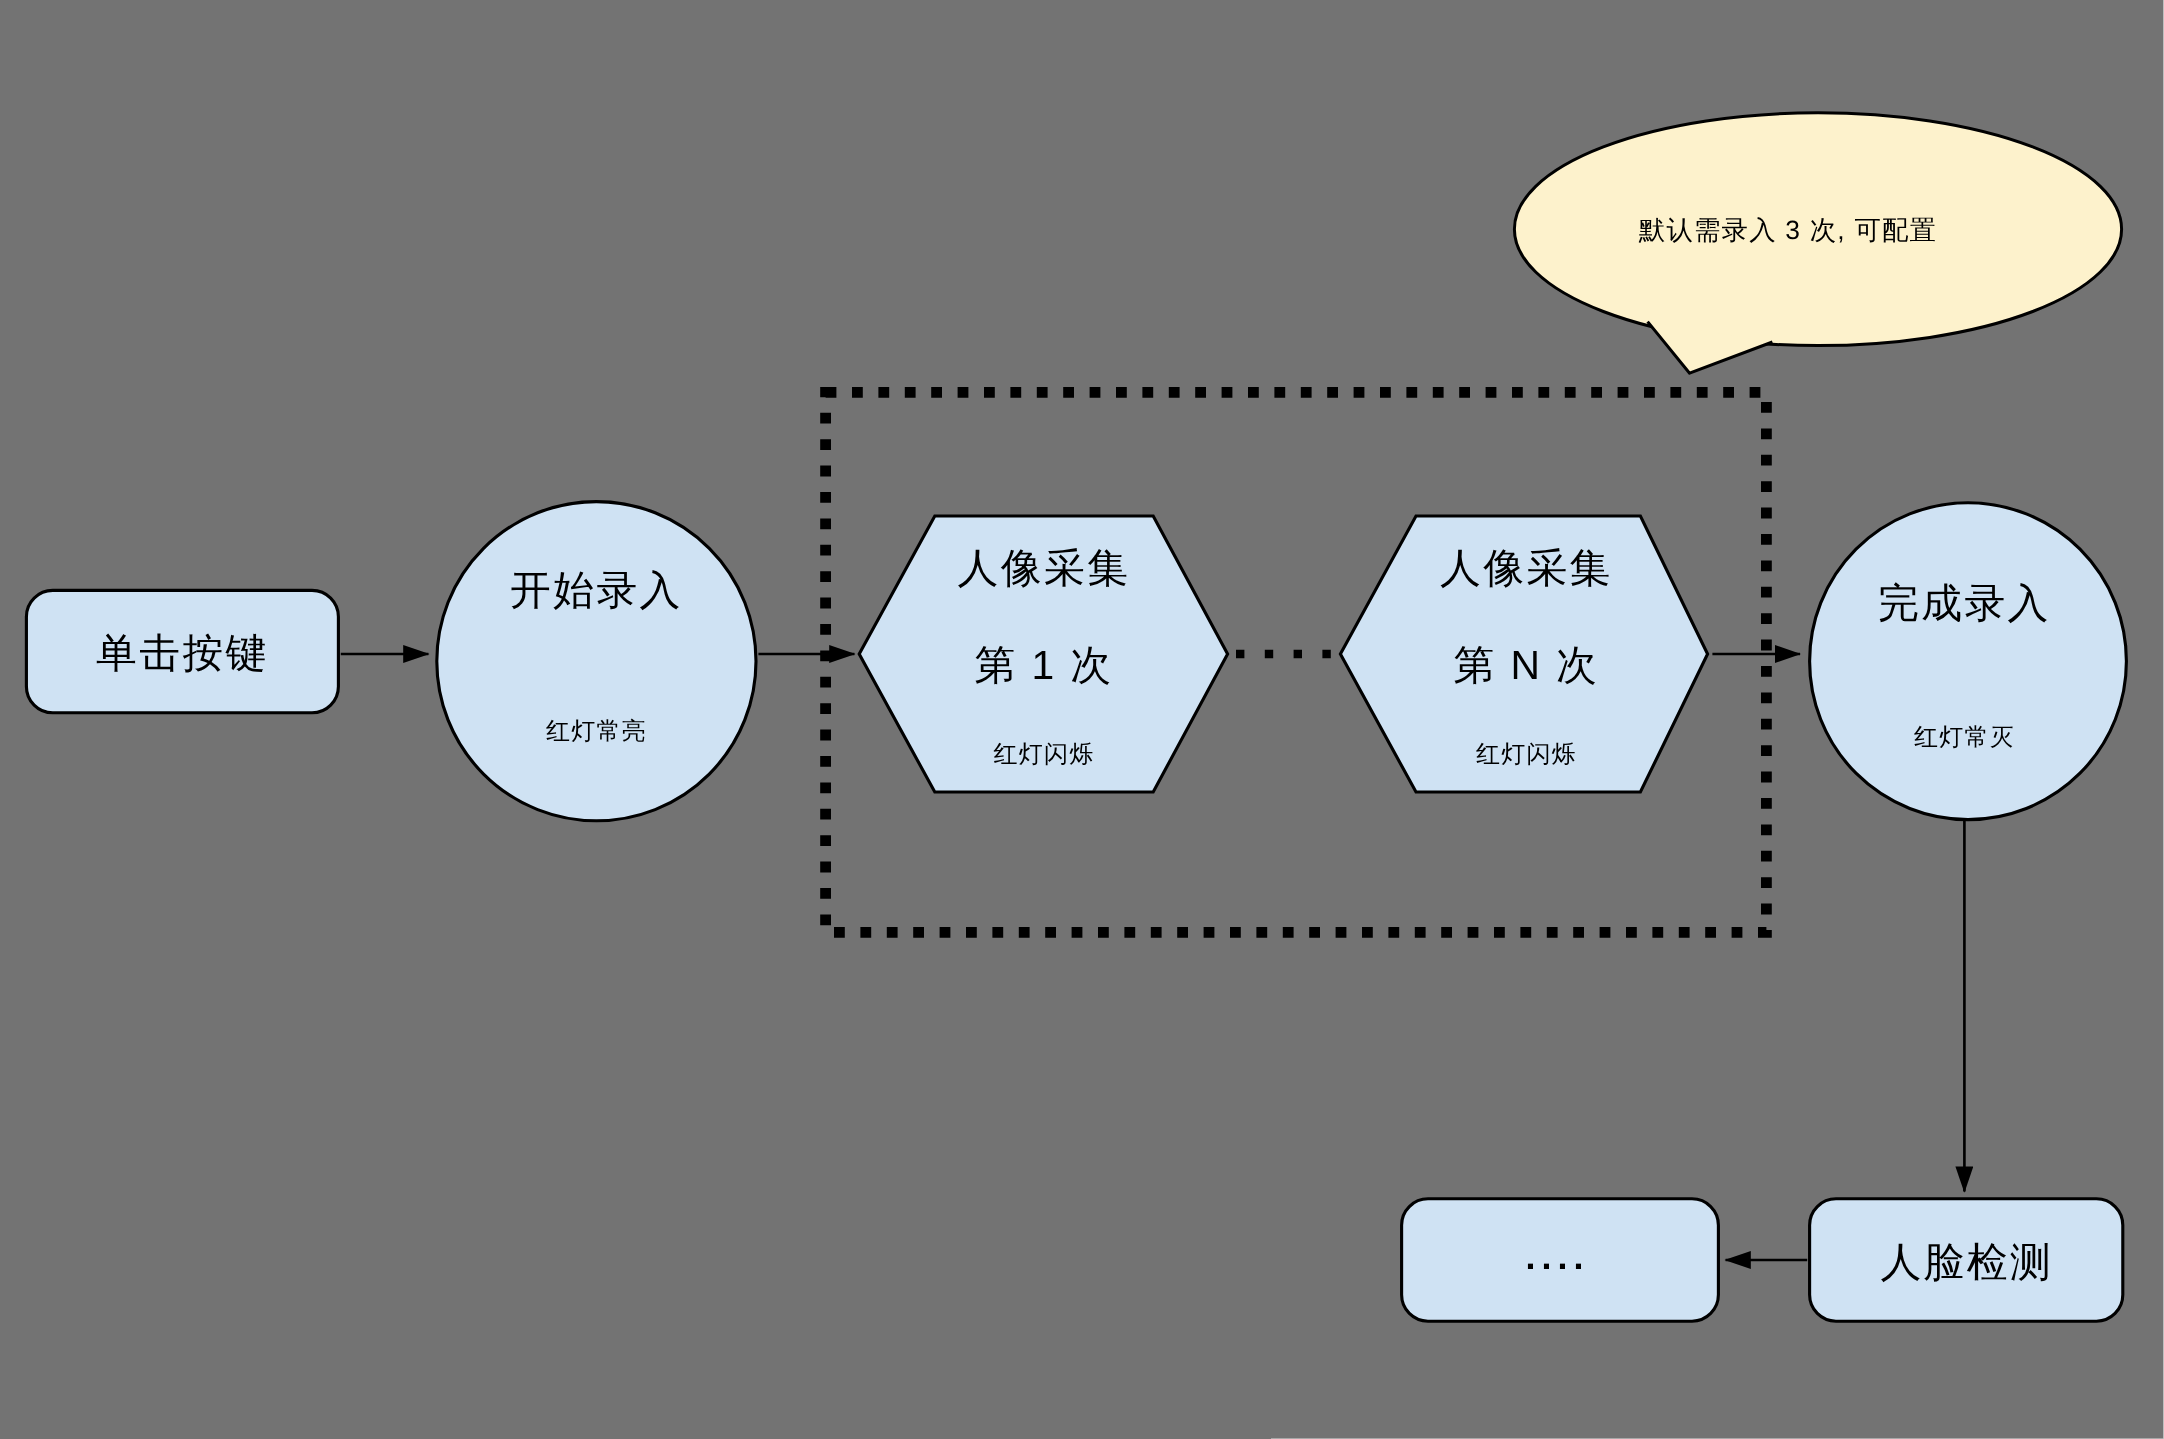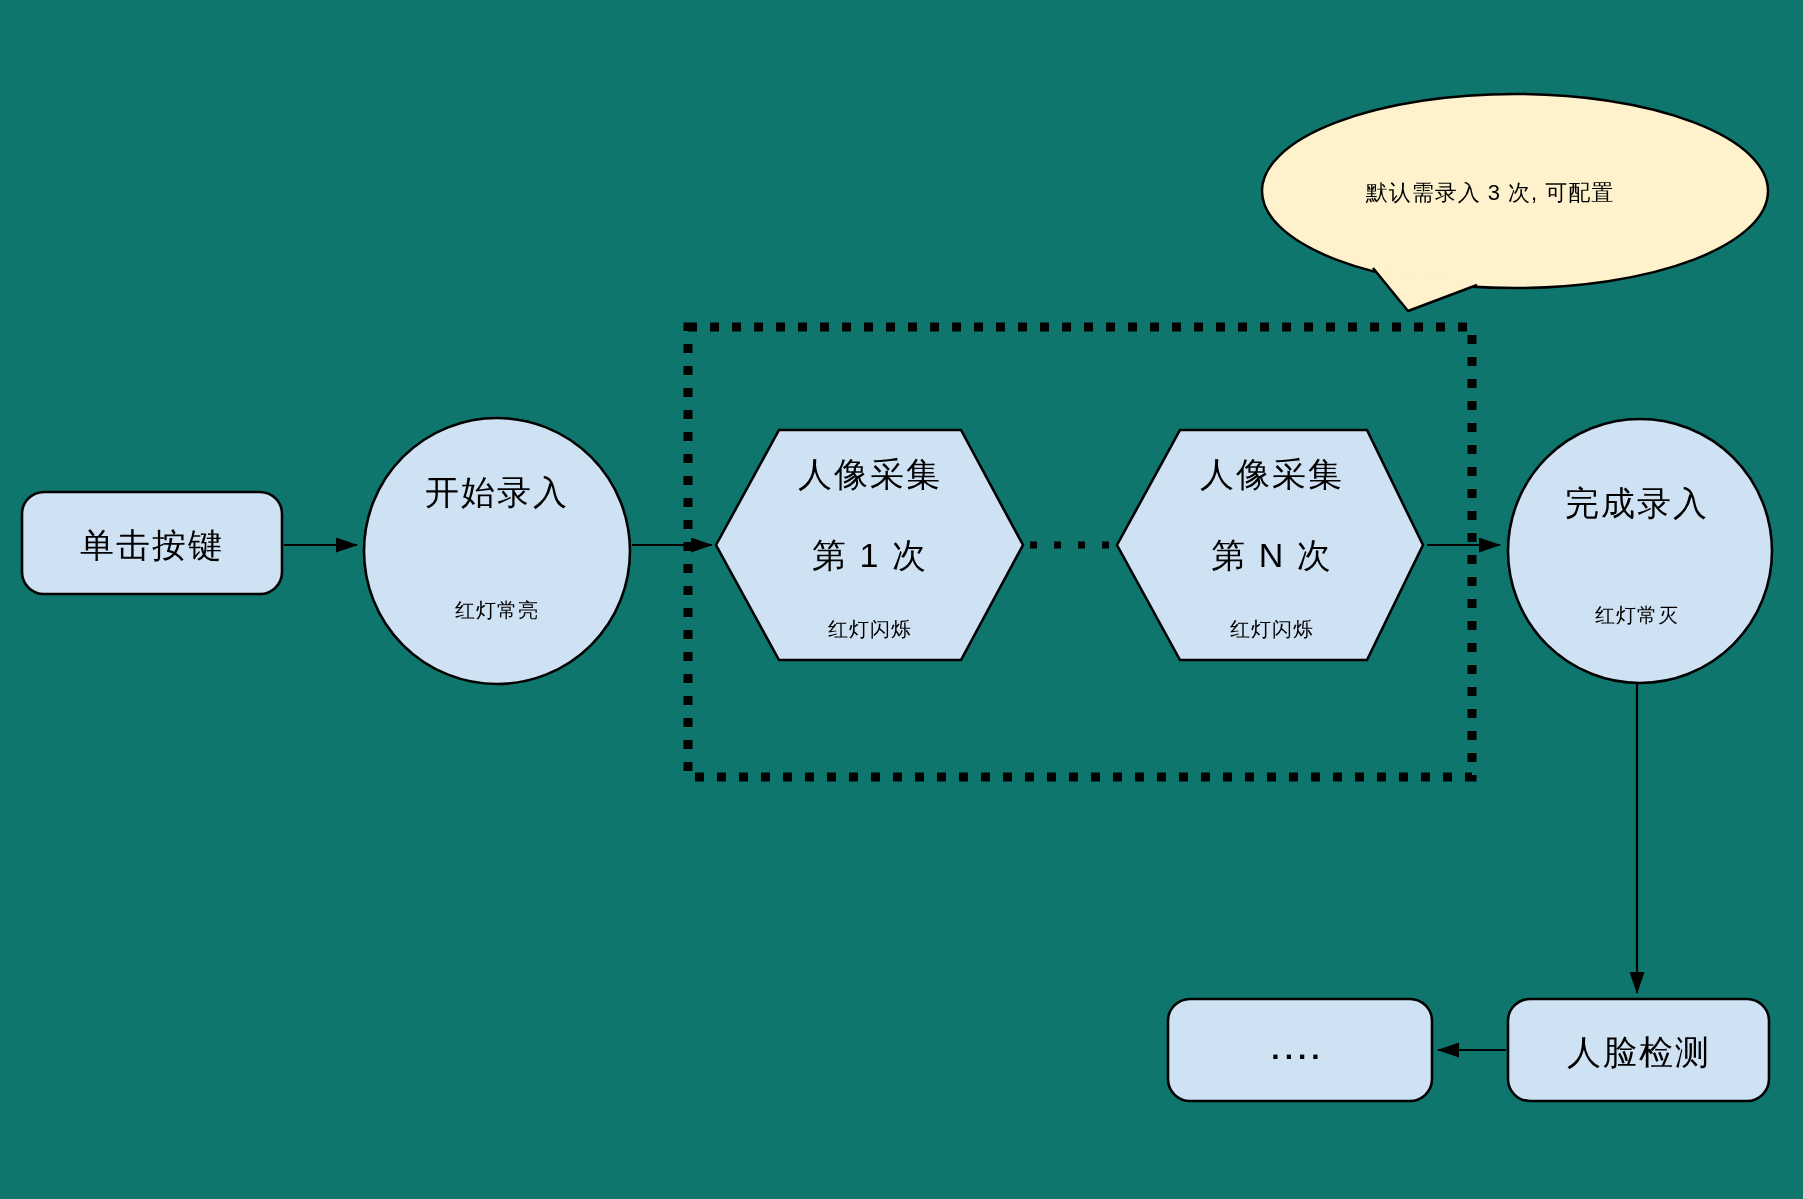--- a/index.html
+++ b/index.html
@@ -1,16 +1,16 @@
 <!DOCTYPE html>
 <html><head>
 <meta charset="utf-8">
 <style>
   html,body{margin:0;padding:0;background:#ffffff;}
-  .stage{position:relative;width:1803px;height:1199px;background:#0f766e;overflow:hidden;
+  .stage{position:relative;width:1803px;height:1199px;background:#737373;overflow:hidden;
          font-family:"Liberation Sans","DejaVu Sans",sans-serif;}
   svg{position:absolute;left:0;top:0;}
   text{fill:#000000;}
   .main-label{font-size:34px;letter-spacing:2px;}
   .sub-label{font-size:20px;letter-spacing:1px;}
   .callout-label{font-size:22px;letter-spacing:1px;}
   .dots-label{font-size:30px;letter-spacing:5px;font-weight:bold;}
 </style>
 </head>
 <body>

